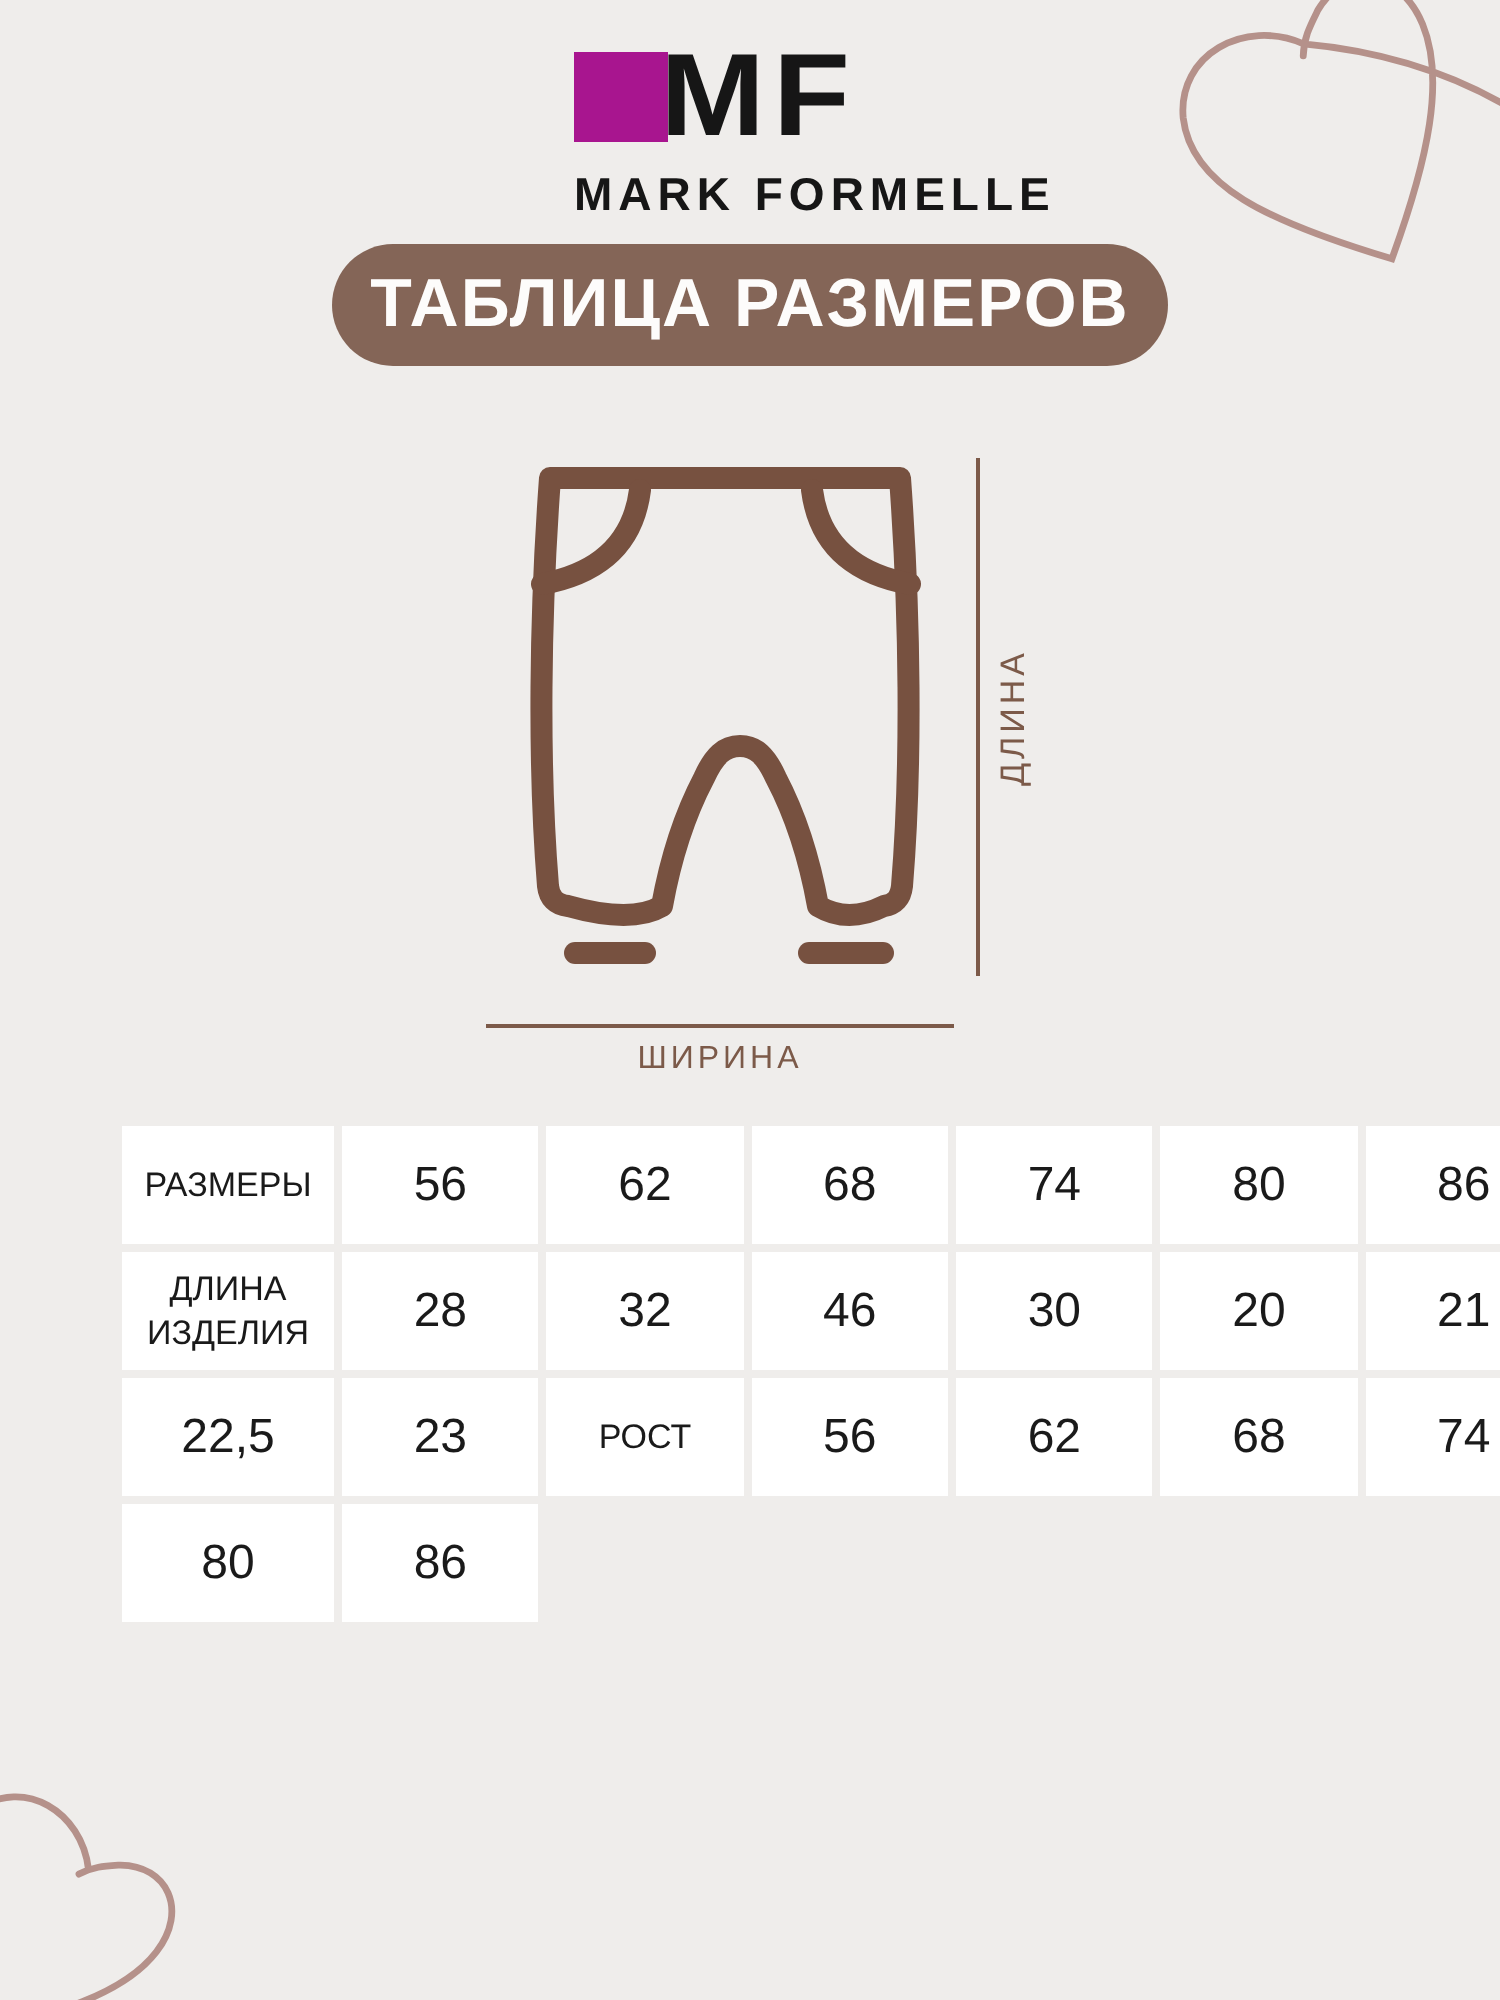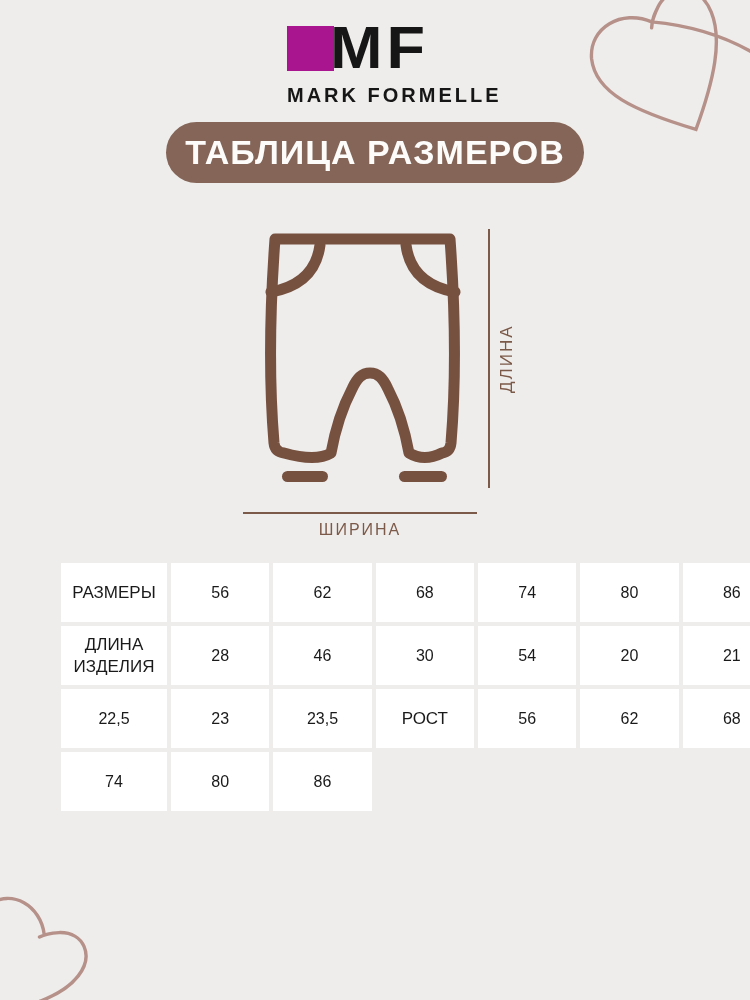--- a/index.html
+++ b/index.html
@@ -38,21 +38,21 @@
     background: var(--brand-magenta, #a8158f);
   }
   .logo-mf {
     position: absolute; left: 43px; top: -5px;
     font-size: 63px; font-weight: 700; line-height: 1;
     letter-spacing: 4px; color: #161616;
     transform: scaleY(0.93); transform-origin: left top;
   }
   .logo-name {
     position: absolute; left: 0; top: 60px;
-    font-size: 20px; font-weight: 700;
+    font-size: 23px; font-weight: 700;
     letter-spacing: 3px; color: #161616;
     white-space: nowrap;
   }
 
   
   .title-banner {
     position: absolute; left: 166px; top: 122px;
     width: 418px; height: 61px;
     background: var(--banner-brown, #846557);
     border-radius: 31px;
@@ -114,21 +114,21 @@
     background: var(--cell, #ffffff);
     display: flex; align-items: center; justify-content: center;
     text-align: center;
     color: #1a1a1a;
   }
   .size-table .row-label {
     font-size: 17px; font-weight: 500; line-height: 1.25;
     padding: 0 4px;
   }
   .size-table .num {
-    font-size: 16px; font-weight: 500;
+    font-size: 24px; font-weight: 500;
   }
 </style>
 </head>
 <body>
 
 <div class="page">
 
   <svg class="hearts" viewBox="0 0 750 1000" aria-hidden="true">
     <path class="heart-path" d="M 62,8 C 48,-12 28,-30 4,-44 C -12,-62 -40,-60 -48,-38 C -56,-14 -36,10 0,42 C 28,14 46,-10 47,-32 C 48,-54 30,-64 14,-53 C 9,-49 5,-46 2,-40" transform="translate(672,78) rotate(-25) scale(1.35)" vector-effect="non-scaling-stroke"></path>
     <path class="heart-path" d="M 4,-44 C -12,-62 -40,-60 -48,-38 C -56,-14 -36,10 0,42 C 28,14 46,-10 47,-32 C 48,-54 30,-64 14,-53 C 9,-49 5,-46 2,-40" transform="translate(10,975) rotate(35) scale(1.2)" vector-effect="non-scaling-stroke"></path>
@@ -172,28 +172,27 @@
   <div class="size-table" id="size-table">
       <div class="cell row-label">РАЗМЕРЫ</div>
       <div class="cell num">56</div>
       <div class="cell num">62</div>
       <div class="cell num">68</div>
       <div class="cell num">74</div>
       <div class="cell num">80</div>
       <div class="cell num">86</div>
       <div class="cell row-label">ДЛИНА ИЗДЕЛИЯ</div>
       <div class="cell num">28</div>
+      <div class="cell num">32</div>
       <div class="cell num">46</div>
       <div class="cell num">30</div>
-      <div class="cell num">54</div>
       <div class="cell num">20</div>
       <div class="cell num">21</div>
       <div class="cell num">22,5</div>
       <div class="cell num">23</div>
-      <div class="cell num">23,5</div>
       <div class="cell row-label">РОСТ</div>
       <div class="cell num">56</div>
       <div class="cell num">62</div>
       <div class="cell num">68</div>
       <div class="cell num">74</div>
       <div class="cell num">80</div>
       <div class="cell num">86</div>
     </div>
 
 </div>

